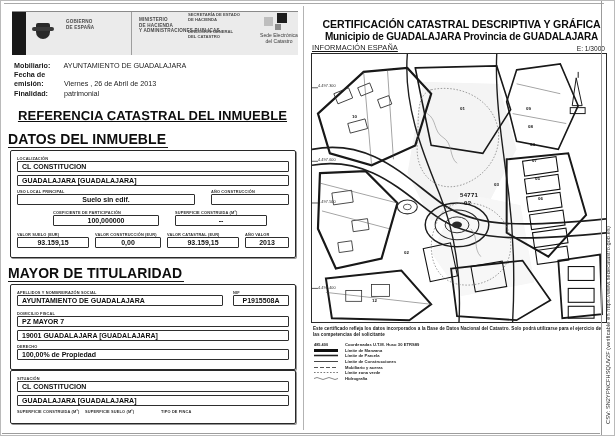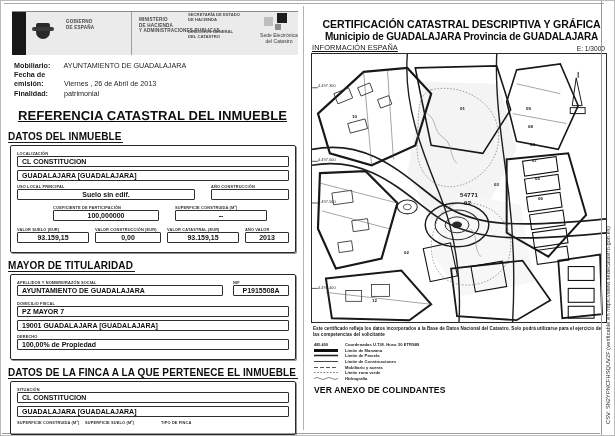--- a/index.html
+++ b/index.html
@@ -97,21 +97,21 @@
   .ref-box {
     margin:0 auto; margin-top:-1px; width:176px; height:13px;
     border:1px solid #1d1d1d; border-radius:1px;
     display:flex; align-items:center; justify-content:center;
     font-size:8.6px; font-weight:bold; letter-spacing:.2px; color:#0d0d0d;
     box-shadow:1px 1px 0 #4a4a4a;
   }
 
   
   .sec-h {
-    font-size:10px; font-weight:bold; color:#0f0f0f;
+    font-size:14px; font-weight:bold; color:#0f0f0f;
     margin:7px 0 2px 2px; letter-spacing:.1px;
     border-bottom:1px solid #1a1a1a; display:inline-block; padding-right:2px;
   }
 
   
   .panel {
     border:1px solid #2a2a2a; border-radius:2px;
     margin:0 4px 0 4px; padding:5px 6px 6px 6px;
     box-shadow:1px 1px 0 rgba(60,60,60,.55);
     position:relative;
@@ -362,21 +362,20 @@
       <div class="fld">
         <div class="fld-box">19001 GUADALAJARA [GUADALAJARA]</div>
       </div>
       <div class="fld">
         <div class="fld-lbl">DERECHO</div>
         <div class="fld-box">100,00% de Propiedad</div>
       </div>
     </div>
 
     
-    <div class="sec-h">DATOS DE LA FINCA A LA QUE PERTENECE EL INMUEBLE</div>
     <div class="panel">
       <div class="fld">
         <div class="fld-lbl">SITUACIÓN</div>
         <div class="fld-box">CL CONSTITUCION</div>
       </div>
       <div class="fld">
         <div class="fld-box">GUADALAJARA [GUADALAJARA]</div>
       </div>
       <div class="row" style="margin-top:2px">
         <div class="fld" style="width:62px">
@@ -582,20 +581,19 @@
         <div class="legend-key">
           <svg class="lk-line" height="5" viewBox="0 0 24 5">
               <path d="M0 2.5 q3 -2 6 0 q3 2 6 0 q3 -2 6 0 q3 2 6 0" stroke="#555" stroke-width="0.7" fill="none"></path>
             </svg>
         </div>
         <div class="legend-lbl">Hidrografía</div>
       </div>
 
     </div>
 
-    <div class="anexo">VER ANEXO DE COLINDANTES</div>
   </div>
 
   <div class="csv-strip">
     <div class="csv-text">CSV: SN2YPNCFHSQUV2F (verificable en https://www.sedecatastro.gob.es)</div>
   </div>
 
 </div>
 
 </body></html>

